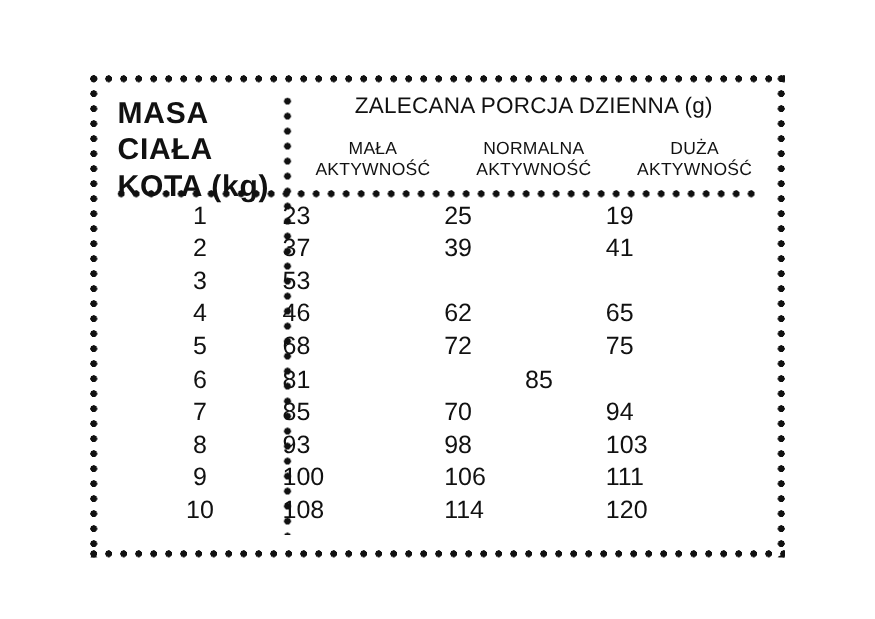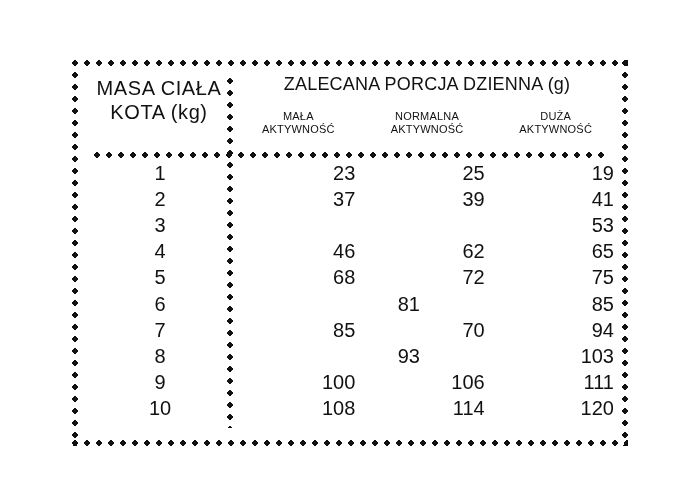--- a/index.html
+++ b/index.html
@@ -66,25 +66,24 @@
     left: 0;
     top: 0;
     right: 0;
     height: 92px;
   }
   .head-weight {
     position: absolute;
     left: 22px;
     top: 16px;
     width: 130px;
-    text-align: center;
     line-height: 1.22;
-    font-size: 20px;
+    font-size: 24px;
     letter-spacing: 0.6px;
-    font-weight: 400;
+    font-weight: 700;
   }
   .head-weight .l1 { display: block; }
   .head-weight .l2 { display: block; }
 
   .head-main {
     position: absolute;
     left: 168px;
     top: 14px;
     right: 14px;
     text-align: center;
@@ -97,21 +96,21 @@
   .head-sub {
     position: absolute;
     left: 162px;
     right: 8px;
     top: 50px;
     display: flex;
   }
   .head-sub .cell {
     flex: 1;
     text-align: center;
-    font-size: 11px;
+    font-size: 14px;
     line-height: 1.2;
     letter-spacing: 0.2px;
   }
   .head-sub .cell span { display: block; }
 
   
   .rows {
     position: absolute;
     left: 22px;
     right: 14px;
@@ -124,21 +123,21 @@
     height: 26.2px;
     font-size: 20px;
   }
   .row .weight {
     width: 132px;
     text-align: center;
     flex: 0 0 132px;
   }
   .row .portion {
     flex: 1;
-    text-align: right;
+    text-align: left;
   }
 </style>
 </head>
 <body>
 
 <div class="feeding-table">
 
   <div class="dot-line frame-top"></div>
   <div class="dot-line frame-bottom"></div>
   <div class="dot-line vertical frame-left"></div>
@@ -206,20 +205,21 @@
     </div>
     <div class="row">
       <div class="weight">7</div>
       <div class="portion">85</div>
       <div class="portion">70</div>
       <div class="portion">94</div>
     </div>
     <div class="row">
       <div class="weight">8</div>
       <div class="portion">93</div>
+      <div class="portion">98</div>
       <div class="portion">103</div>
     </div>
     <div class="row">
       <div class="weight">9</div>
       <div class="portion">100</div>
       <div class="portion">106</div>
       <div class="portion">111</div>
     </div>
     <div class="row">
       <div class="weight">10</div>

